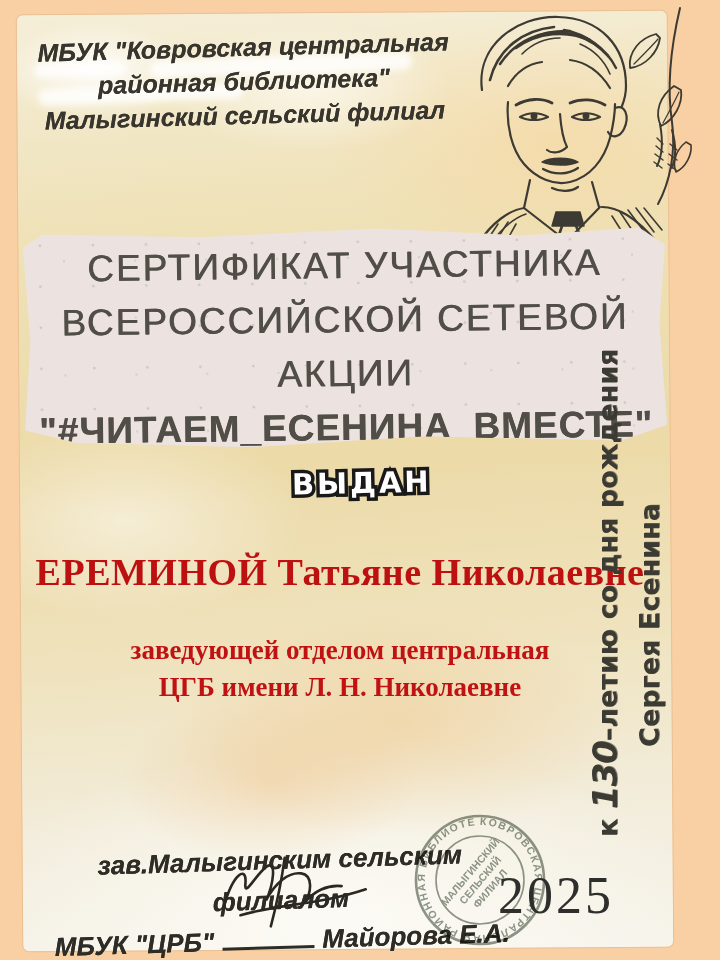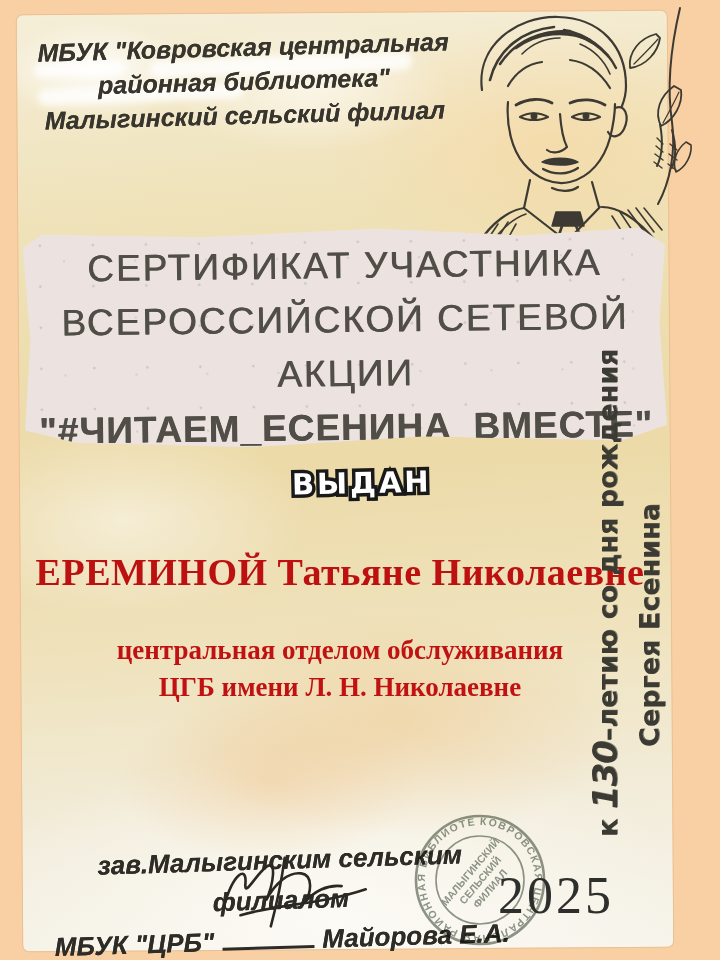--- a/index.html
+++ b/index.html
@@ -182,21 +182,21 @@
       <div class="t-line">ВСЕРОССИЙСКОЙ СЕТЕВОЙ</div>
       <div class="t-line">АКЦИИ</div>
       <div class="t-line hash">"#ЧИТАЕМ_ЕСЕНИНА_ВМЕСТЕ"</div>
     </div>
   </div>
 
   <div class="vydan">ВЫДАН</div>
 
   <div class="recipient">ЕРЕМИНОЙ Татьяне Николаевне</div>
   <div class="duty">
-    <div>центральная отделом обслуживания</div>
+    <div>заведующей отделом центральная</div>
     <div>ЦГБ имени Л. Н. Николаевне</div>
   </div>
 
   <div class="vnote">
     <div class="vnote-line"><span>к </span><span class="num">130</span><span>–летию со дня рождения</span></div>
     <div class="vnote-line">Сергея Есенина</div>
   </div>
 
   <div class="sig-block">
     <div>зав.Малыгинским сельским филиалом</div>

